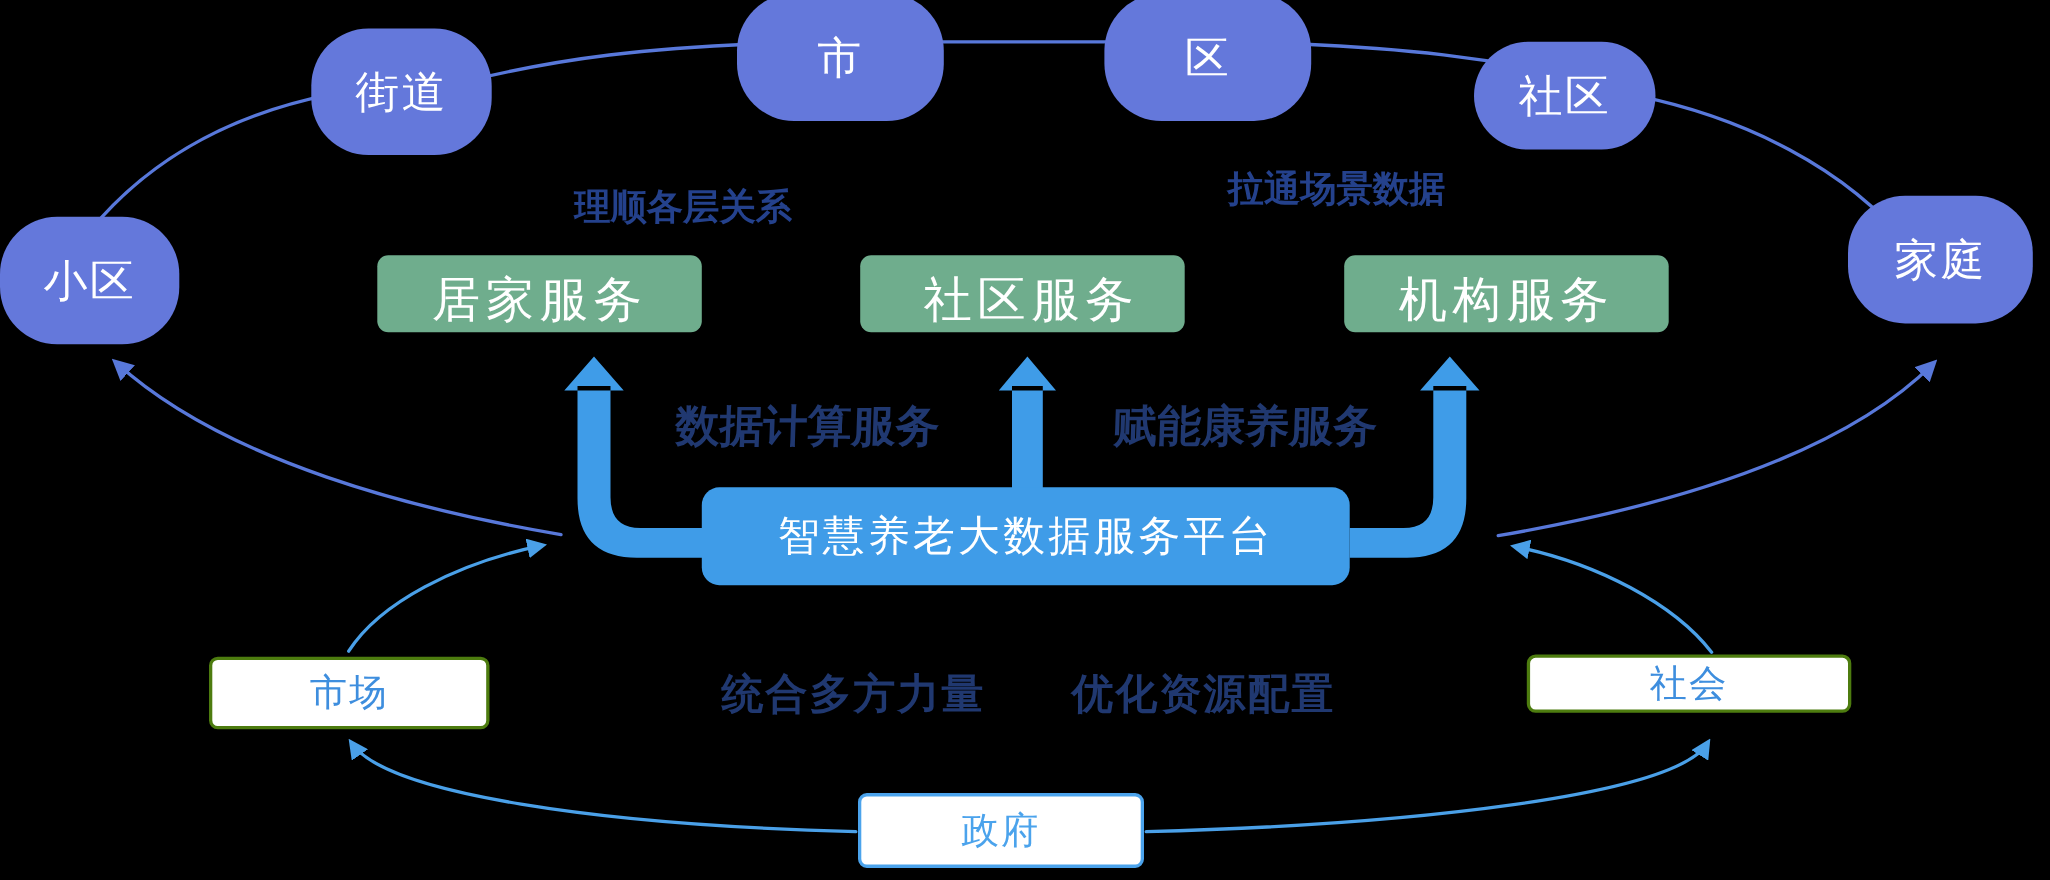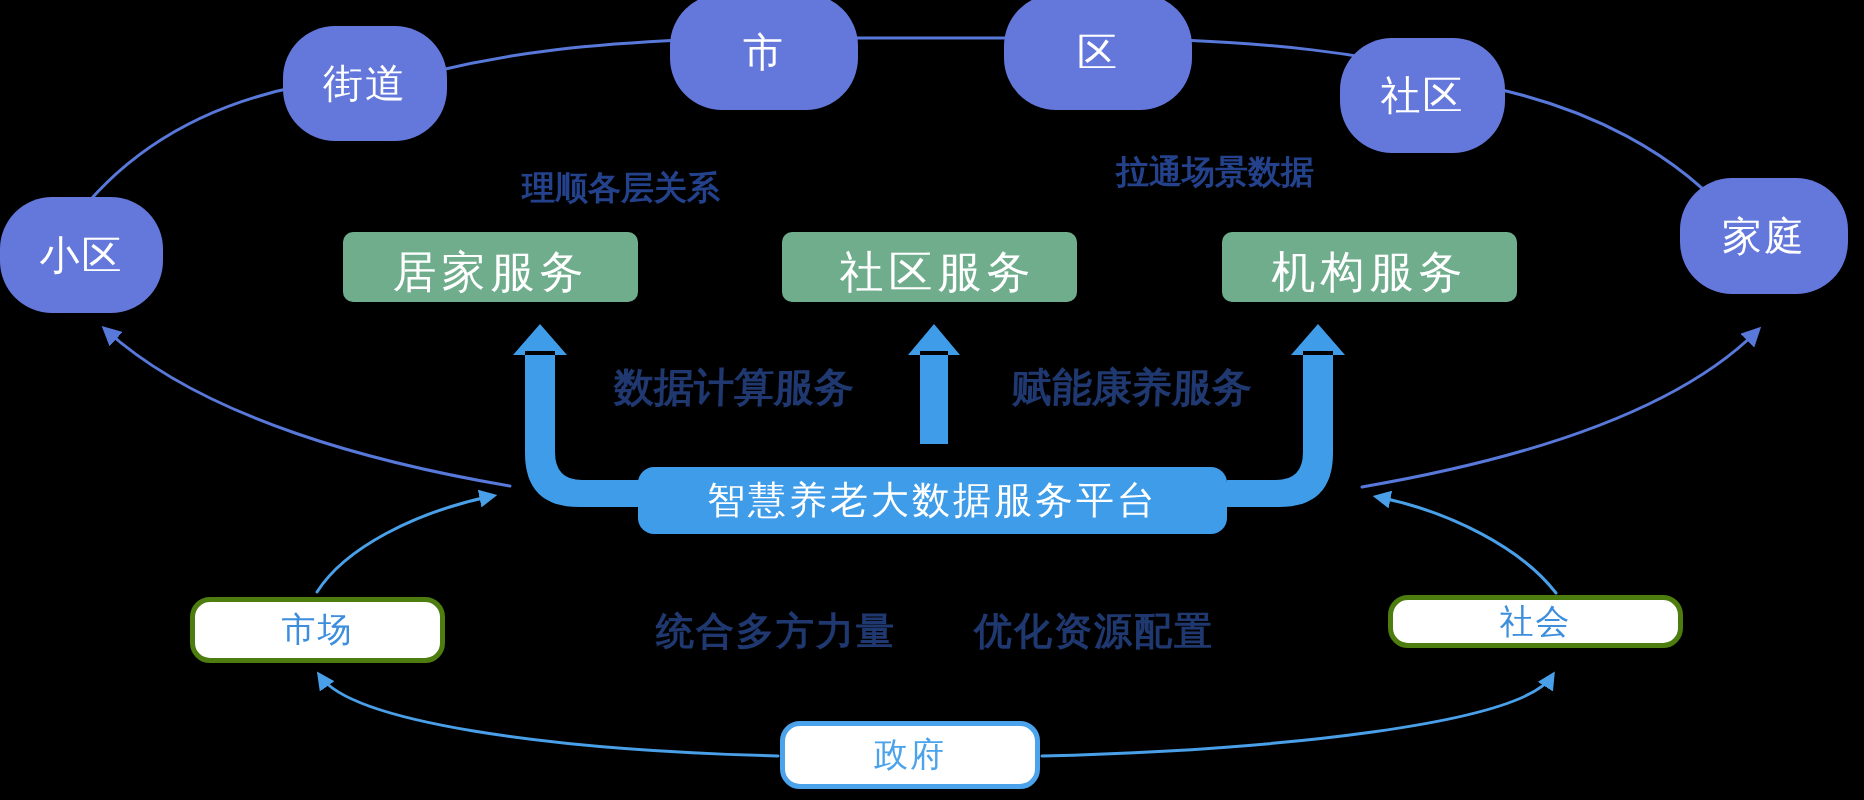--- a/index.html
+++ b/index.html
@@ -25,21 +25,21 @@
     border-radius: 52px;
     color: #fff;
     display: flex; align-items: center; justify-content: center;
     font-size: 40px;
     letter-spacing: 2px;
   }
   .bubble-xiaoqu  { left: 0px;    top: 197px; width: 163px; height: 116px; }
   .bubble-jiedao  { left: 283px;  top: 26px;  width: 164px; height: 115px; }
   .bubble-shi     { left: 670px;  top: -6px;  width: 188px; height: 116px; }
   .bubble-qu      { left: 1004px; top: -6px;  width: 188px; height: 116px; }
-  .bubble-shequ   { left: 1340px; top: 38px;  width: 165px; height: 115px; }
+  .bubble-shequ   { left: 1340px; top: 38px;  width: 165px; height: 98px; }
   .bubble-jiating { left: 1680px; top: 178px; width: 168px; height: 116px; }
 
   
   .service-box {
     background: #6FAD8D;
     border-radius: 10px;
     color: #fff;
     display: flex; align-items: flex-end; justify-content: center;
     font-size: 44px;
     letter-spacing: 5px;
@@ -72,49 +72,48 @@
     width: 260px;
     text-align: center;
     white-space: nowrap;
     transform: skewX(-2deg);
   }
   .arrow-label-left  { left: 604px; }
   .arrow-label-right { left: 1002px; }
 
   
   .platform-box {
-    left: 638px; top: 443px; width: 589px; height: 67px;
+    left: 638px; top: 443px; width: 589px; height: 89px;
     background: #3F9CE8;
     border-radius: 16px;
     color: #fff;
     display: flex; align-items: center; justify-content: center;
     font-size: 38px;
     letter-spacing: 3px;
-    margin-top: 24px;
   }
 
   
   .motto {
     left: 440px; top: 600px; width: 990px; height: 62px;
     display: flex; align-items: center; justify-content: center;
     gap: 78px;
     font-family: "Liberation Sans", sans-serif;
     font-weight: bold;
     color: #203870;
     font-size: 38px;
     letter-spacing: 2px;
     white-space: nowrap;
     z-index: 2;
   }
 
   
   .stakeholder-box {
     background: #ffffff;
-    border: 5px solid #4d7c0f;
-    border-radius: 20px;
+    border: 3px solid #4d7c0f;
+    border-radius: 8px;
     display: flex; align-items: center; justify-content: center;
     font-size: 34px;
     letter-spacing: 2px;
     color: #3E8EDE;
   }
   .stakeholder-market     { left: 190px;  top: 597px; width: 255px; height: 66px; }
   .stakeholder-society    { left: 1388px; top: 595px; width: 295px; height: 53px; }
   .stakeholder-government { left: 780px;  top: 721px; width: 260px; height: 68px;
                             color: #4BA3EC; border-color: #4BA3EC; }
 </style>

